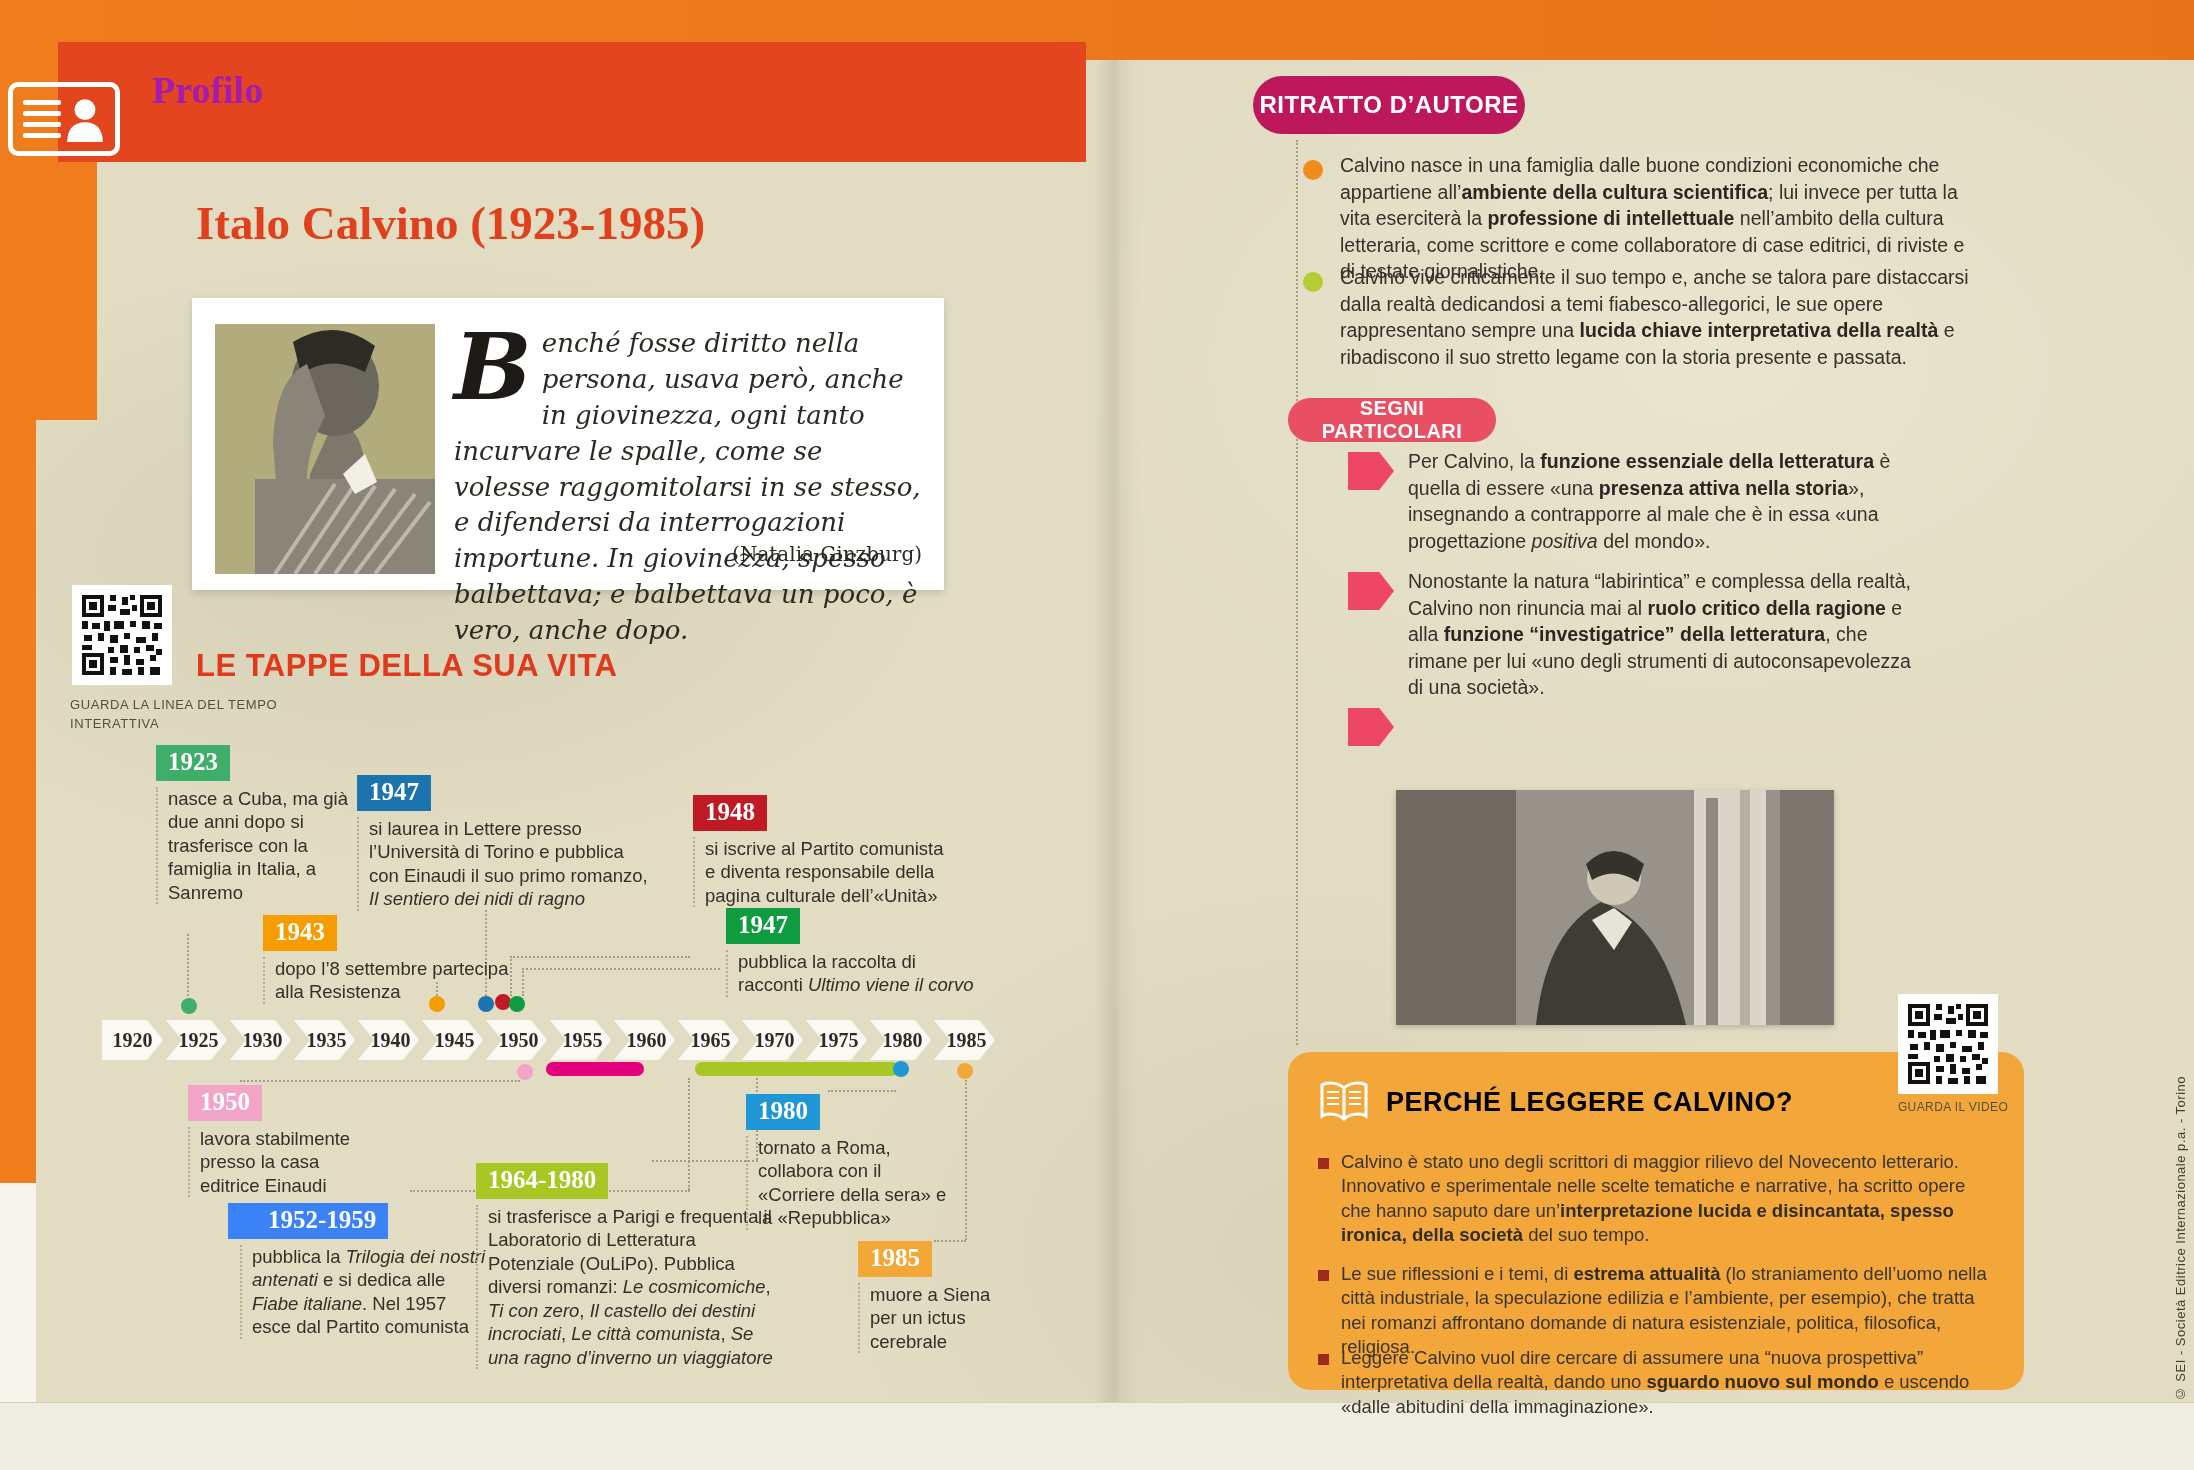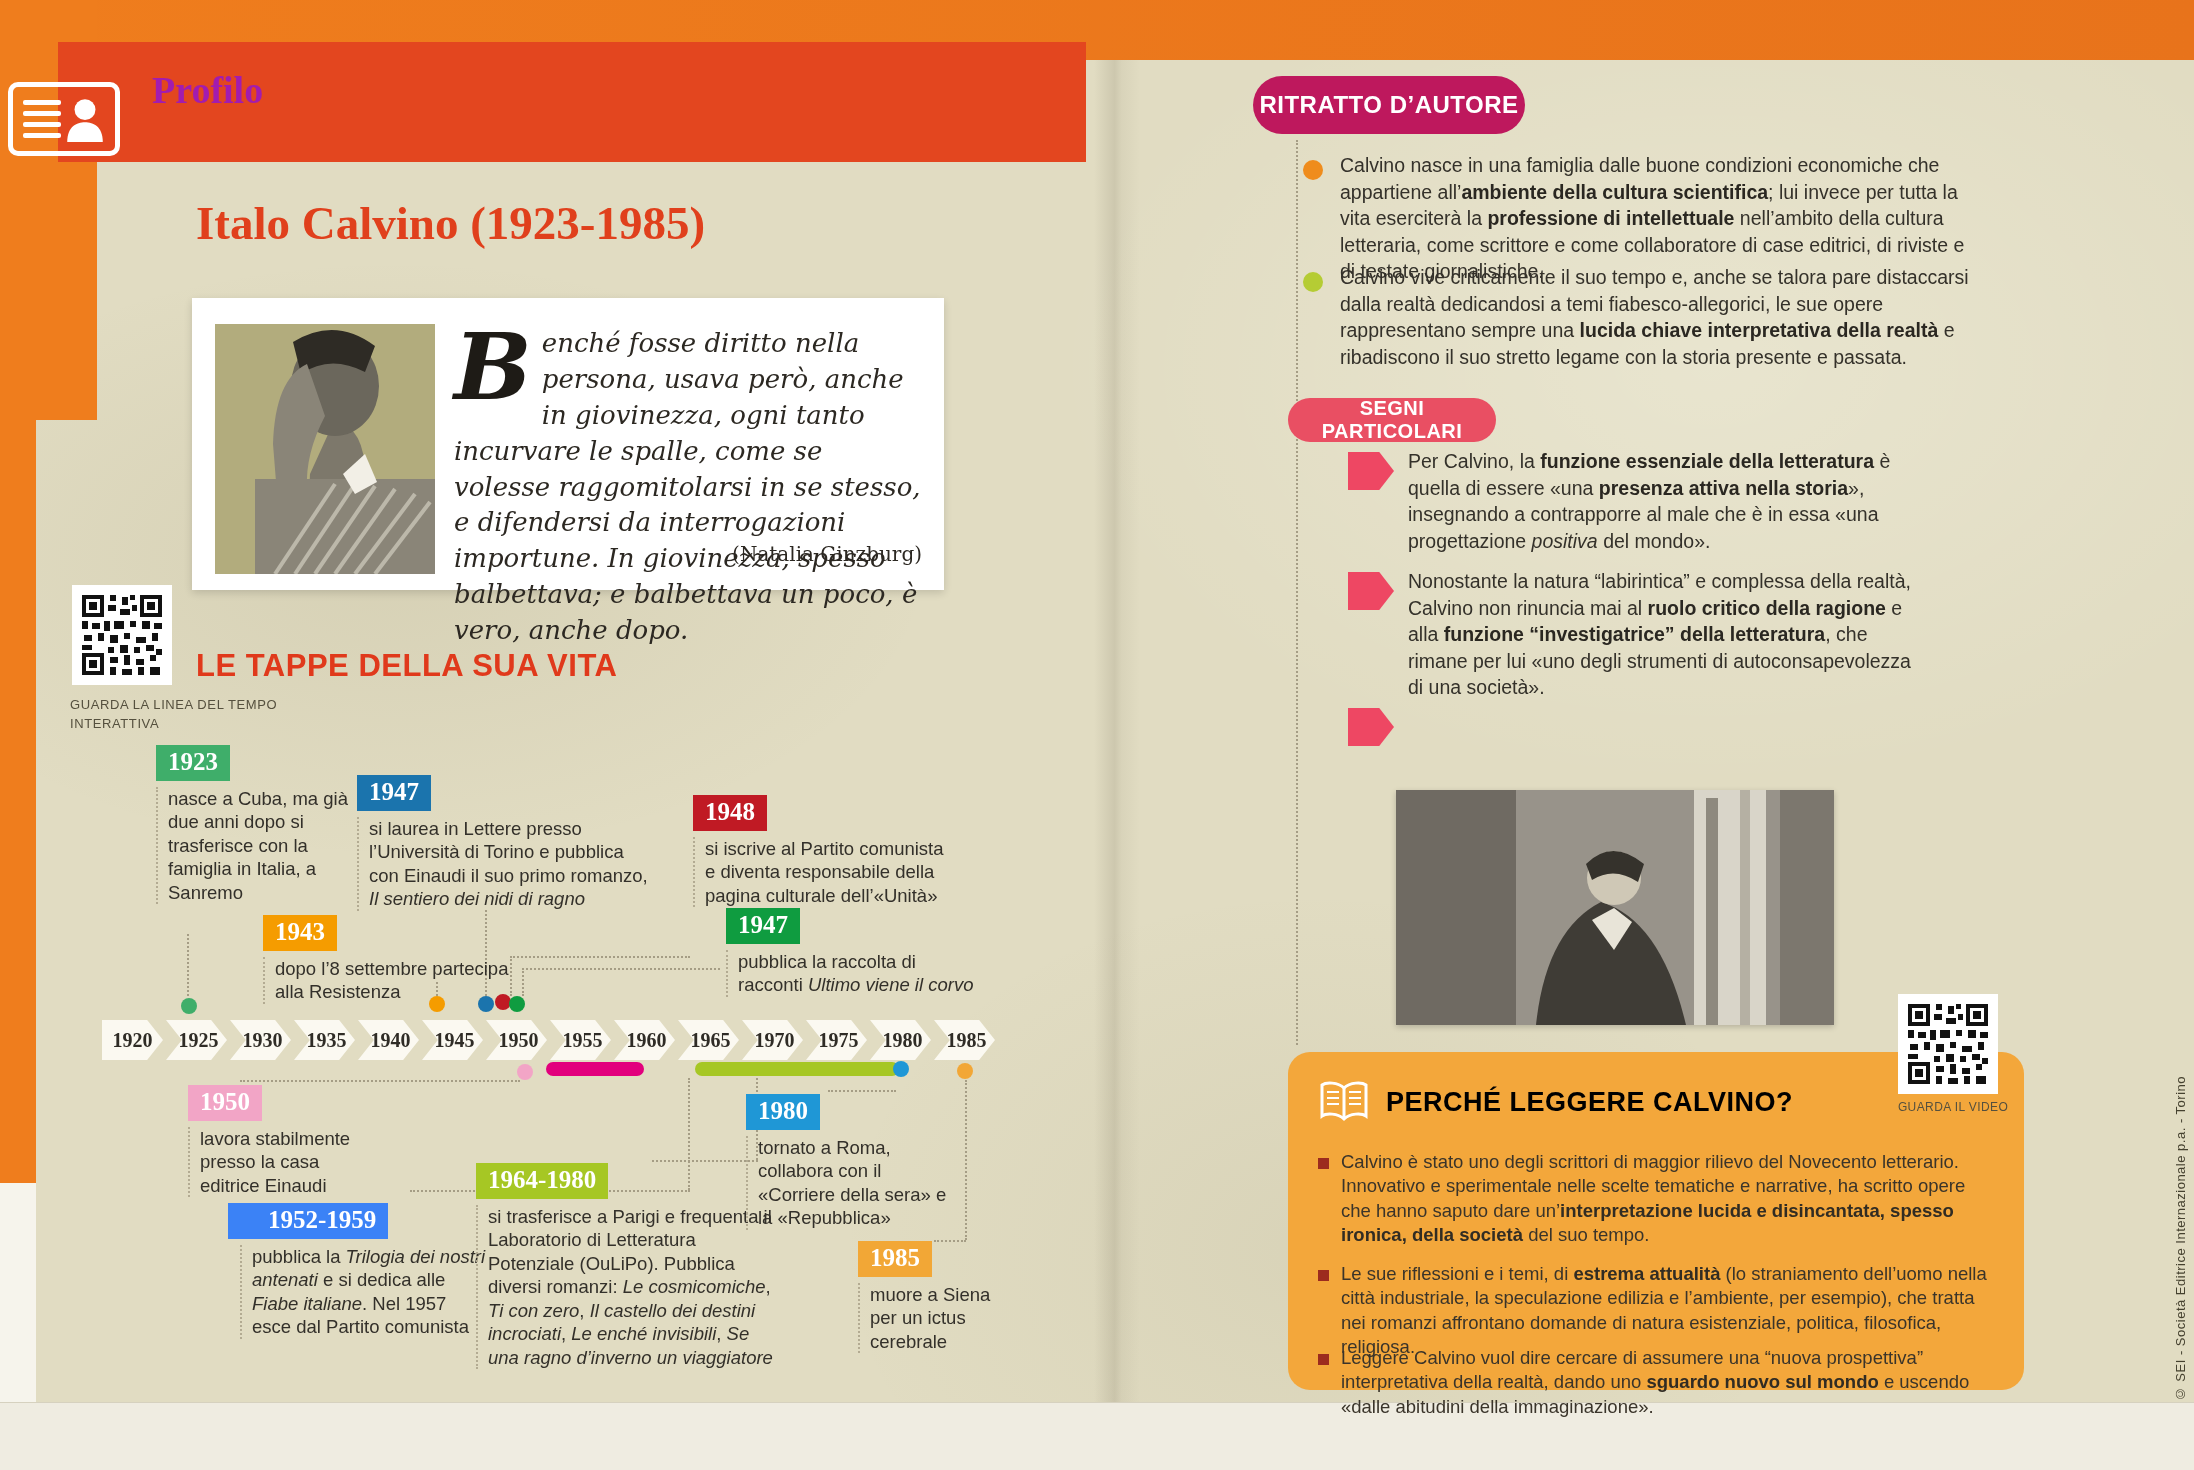--- a/index.html
+++ b/index.html
@@ -255,21 +255,21 @@
   <div class="abs ev" style="left:188px;top:1085px;width:196px">
     <span class="badge" style="background-color: rgb(242, 165, 198);">1950</span>
     <div class="ev-text">lavora stabilmente presso la casa editrice Einaudi</div>
   </div>
   <div class="abs ev" style="left:228px;top:1203px;width:262px">
     <span class="badge" style="background-color: #3b82f6; padding-left: 40px;">1952-1959</span>
     <div class="ev-text" style="margin-left:12px">pubblica la <i>Trilogia dei nostri antenati</i> e si dedica alle <i>Fiabe italiane</i>. Nel 1957 esce dal Partito comunista</div>
   </div>
   <div class="abs ev" style="left:476px;top:1163px;width:300px">
     <span class="badge" style="background-color: rgb(166, 199, 36);">1964-1980</span>
-    <div class="ev-text">si trasferisce a Parigi e frequenta il Laboratorio di Letteratura Potenziale (OuLiPo). Pubblica diversi romanzi: <i>Le cosmicomiche</i>, <i>Ti con zero</i>, <i>Il castello dei destini incrociati</i>, <i>Le enché invisibili</i>, <i>Se una ragno d’inverno un viaggiatore</i></div>
+    <div class="ev-text">si trasferisce a Parigi e frequenta il Laboratorio di Letteratura Potenziale (OuLiPo). Pubblica diversi romanzi: <i>Le cosmicomiche</i>, <i>Ti con zero</i>, <i>Il castello dei destini incrociati</i>, <i>Le città comunista</i>, <i>Se una ragno d’inverno un viaggiatore</i></div>
   </div>
   <div class="abs ev" style="left:746px;top:1094px;width:214px">
     <span class="badge" style="background-color: rgb(31, 151, 214);">1980</span>
     <div class="ev-text">tornato a Roma, collabora con il «Corriere della sera» e la «Repubblica»</div>
   </div>
   <div class="abs ev" style="left:858px;top:1241px;width:160px">
     <span class="badge" style="background-color: rgb(242, 167, 54);">1985</span>
     <div class="ev-text">muore a Siena per un ictus cerebrale</div>
   </div>
 

